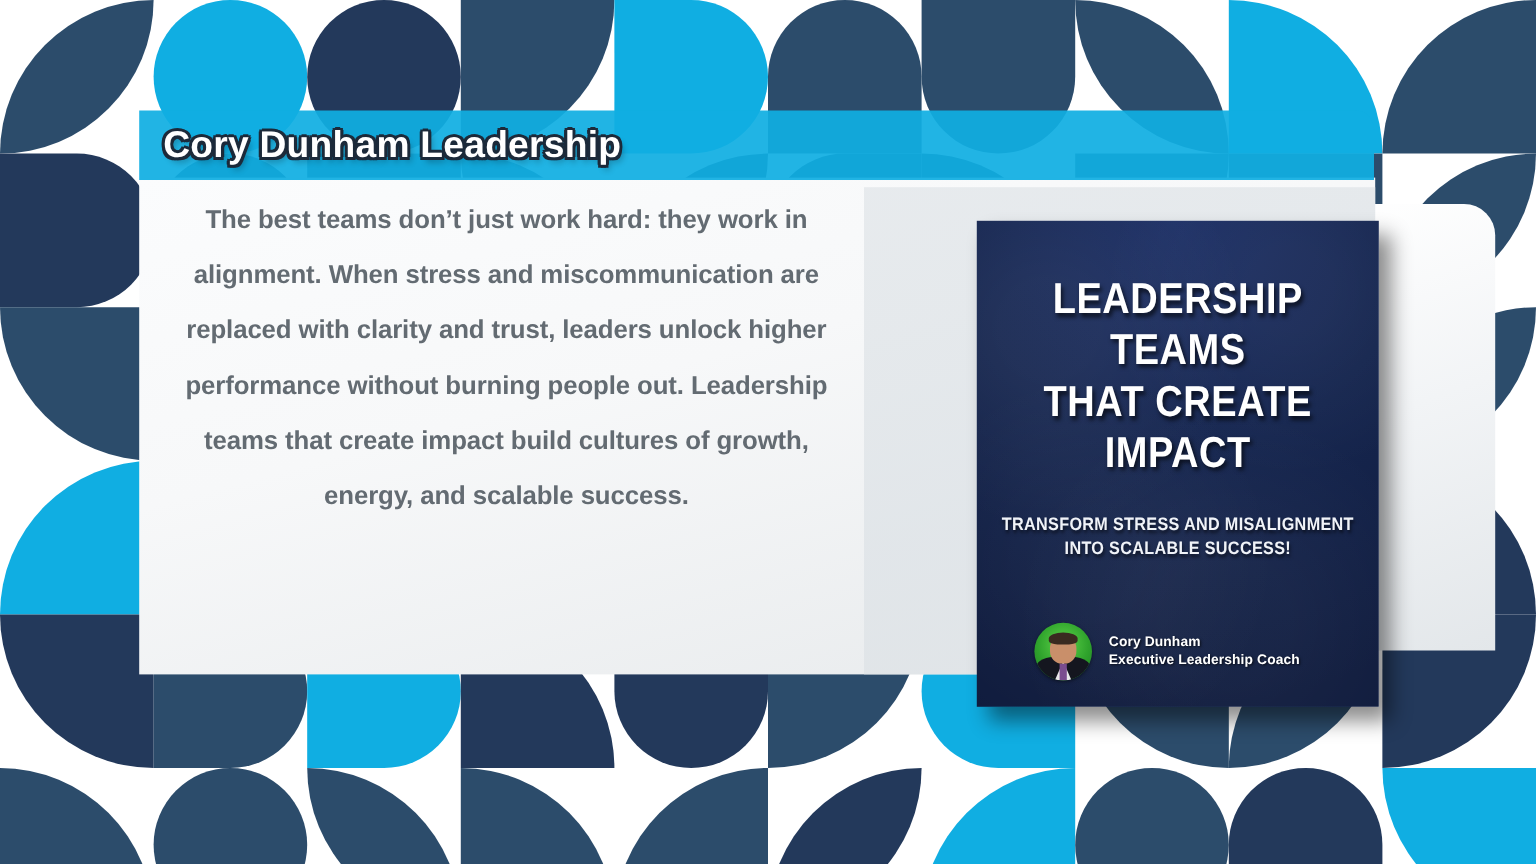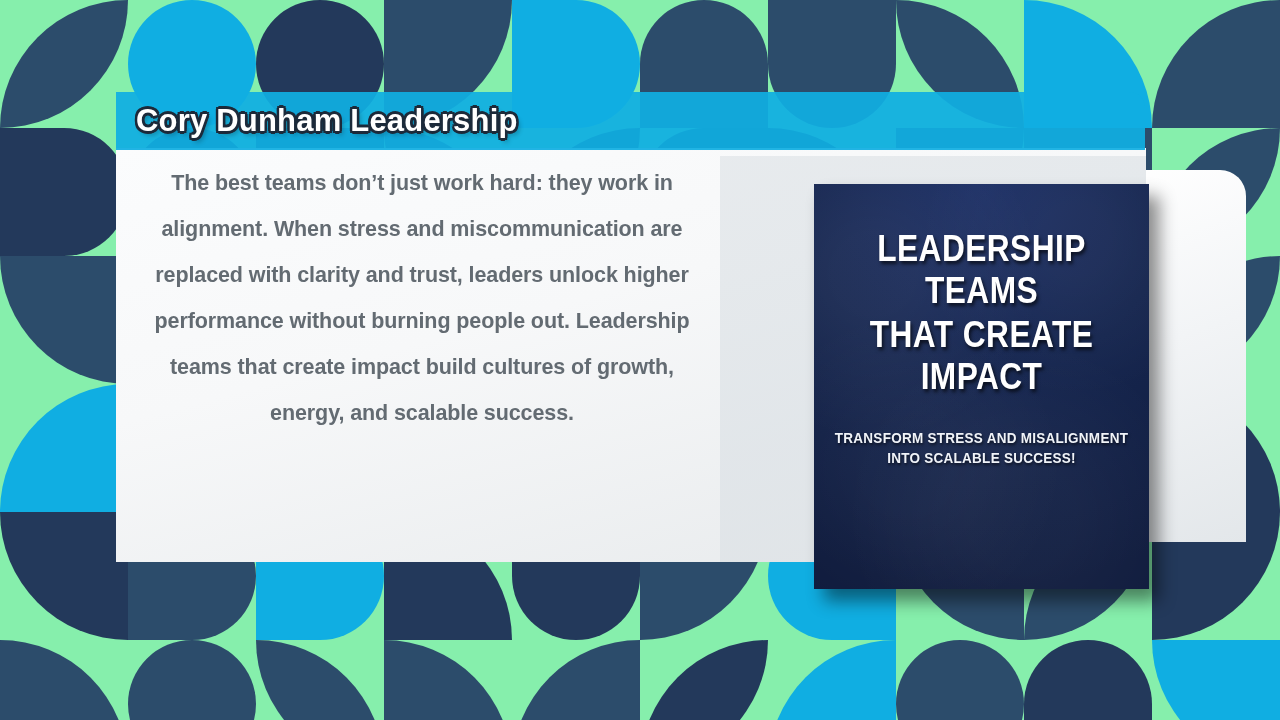--- a/index.html
+++ b/index.html
@@ -1,21 +1,21 @@
 <!DOCTYPE html>
 <html><head>
 <meta charset="utf-8">
 <style>
   html,body{margin:0;padding:0;}
   body{
     width:1280px;height:720px;overflow:hidden;
     font-family:"Liberation Sans","DejaVu Sans",sans-serif;
     background:#23395b;
   }
-  #stage{position:relative;width:1280px;height:720px;overflow:hidden;background:#86efac;}
+  #stage{position:relative;width:1280px;height:720px;overflow:hidden;background:#ffffff;}
 
   
   #bg{position:absolute;inset:0;z-index:0;}
   .tile{position:absolute;width:128px;height:128px;}
 
   
   #backing-panel{
     position:absolute;left:1120px;top:170px;width:126px;height:372px;
     background:linear-gradient(160deg,#ffffff 0%,#f2f4f6 45%,#e3e7ea 100%);
     border-radius:0 26px 0 0;
@@ -221,15 +221,28 @@
 
   <div id="body-copy">The best teams don’t just work hard: they work in alignment. When stress and miscommunication are replaced with clarity and trust, leaders unlock higher performance without burning people out. Leadership teams that create impact build cultures of growth, energy, and scalable success.</div>
 
   <div id="promo-card">
     <div id="promo-noise"></div>
     <div class="promo-head" id="promo-head-1">LEADERSHIP TEAMS</div>
     <div class="promo-head" id="promo-head-2">THAT CREATE IMPACT</div>
     <div class="promo-sub" id="promo-sub-1">TRANSFORM STRESS AND MISALIGNMENT</div>
     <div class="promo-sub" id="promo-sub-2">INTO SCALABLE SUCCESS!</div>
 
+    <div id="promo-byline">
+      <div id="promo-avatar">
+        <div class="suit"></div>
+        <div class="shirt"></div>
+        <div class="tie"></div>
+        <div class="head"></div>
+        <div class="hair"></div>
+      </div>
+      <div>
+        <div class="byline-text">Cory Dunham</div>
+        <div class="byline-text">Executive Leadership Coach</div>
+      </div>
+    </div>
   </div>
 
 </div>
 
 </body></html>

